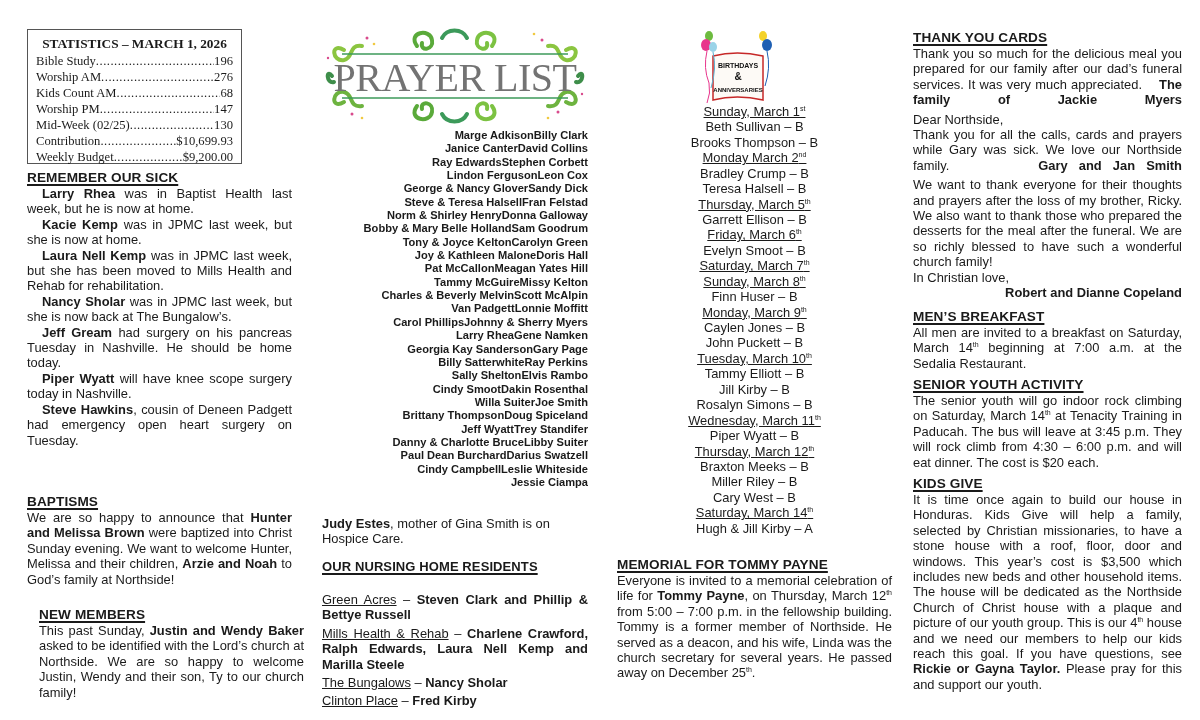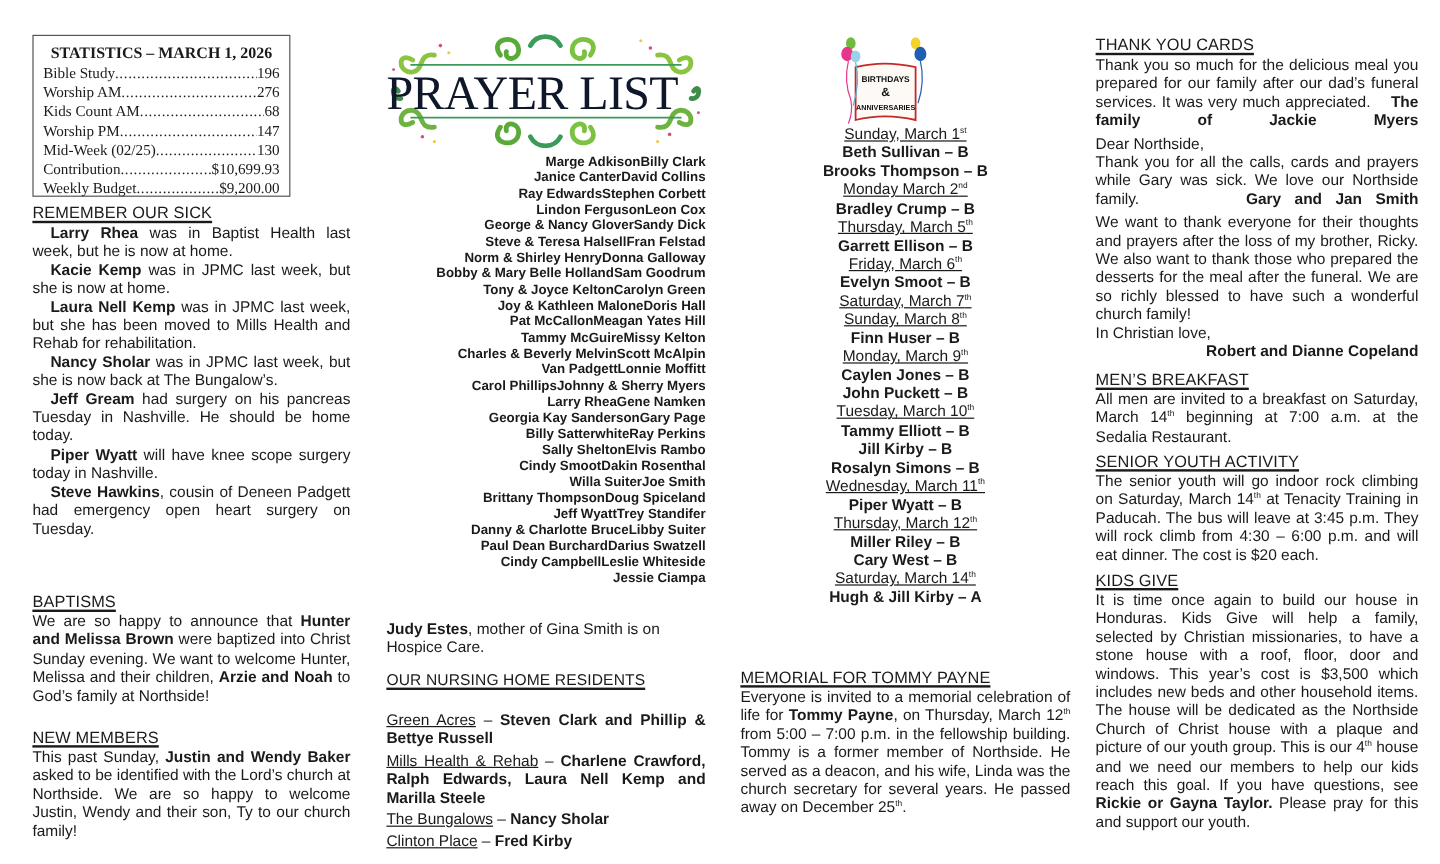--- a/index.html
+++ b/index.html
@@ -6,47 +6,47 @@
   html, body { width: 1200px; height: 720px; background: #ffffff; overflow: hidden; }
   body { font-family: "Liberation Sans", sans-serif; color: #1a1a1a; position: relative; }
   .col { position: absolute; top: 0; }
   .col1 { left: 27px; width: 265px; }
   .col2 { left: 322px; width: 266px; }
   .col3 { left: 617px; width: 275px; }
   .col4 { left: 913px; width: 269px; }
 
   .just { text-align: justify; }
   .p { font-size: 12.9px; line-height: 15.4px; }
-  .h { font-weight: normal; font-size: 13.6px; text-decoration: underline; text-decoration-thickness: 2px; text-underline-offset: 2px; line-height: 16px; letter-spacing: 0.1px; }
+  .h { font-weight: bold; font-size: 13.6px; text-decoration: underline; text-decoration-thickness: 2px; text-underline-offset: 2px; line-height: 16px; letter-spacing: 0.1px; }
   .indent { text-indent: 15px; }
   b { font-weight: bold; }
   sup { font-size: 7px; vertical-align: super; line-height: 0; }
 
   
   .stats { position: absolute; top: 29px; left: 0; width: 215px; height: 135px; border: 1.5px solid #555; padding: 6px 8px 0 8px; font-family: "Liberation Serif", serif; }
   .stats-title { text-align: center; font-weight: bold; font-size: 13.3px; line-height: 16px; margin-bottom: 1px; }
   .stat-row { display: flex; font-size: 12.6px; line-height: 16px; justify-content: flex-end; }
   .stat-row .lbl { white-space: nowrap; }
   .stat-row .dots { flex: 1; overflow: hidden; white-space: nowrap; letter-spacing: 0.5px; }
   .stat-row .dots::after { content: "...................................................................................................."; }
   .stat-row .val { white-space: nowrap; }
 
   
   .banner { position: absolute; top: 28px; left: 0; width: 266px; height: 96px; }
-  .banner-title { position: absolute; left: 0; top: 30px; width: 266px; text-align: left; font-family: "Liberation Serif", serif; font-size: 40px; letter-spacing: -0.5px; color: #0f172a; line-height: 40px; }
+  .banner-title { position: absolute; left: 0; top: 30px; width: 266px; text-align: center; font-family: "Liberation Serif", serif; font-size: 40px; letter-spacing: -0.5px; color: #737373; line-height: 40px; }
 
   .plist { position: absolute; top: 129px; left: 0; width: 266px; }
   .prow { display: flex; justify-content: flex-end; font-weight: bold; font-size: 11.1px; line-height: 13.35px; }
   .prow span { white-space: nowrap; }
 
   
   .bday-img { position: absolute; top: 28px; left: 80px; width: 78px; height: 80px; }
   .bday { position: absolute; top: 104px; left: 0; width: 275px; text-align: center; }
   .bday .d { font-size: 12.9px; line-height: 15.4px; text-decoration: underline; }
-  .bday .n { font-size: 12.9px; line-height: 15.45px; font-weight: bold; }
+  .bday .n { font-size: 12.9px; line-height: 15.45px; font-weight: normal; }
 
   .u { text-decoration: underline; }
 </style>
 </head>
 <body>
 
 <div class="col col1">
   <div class="stats">
     <div class="stats-title">STATISTICS – MARCH 1, 2026</div>
     <div id="stats-rows">
@@ -99,21 +99,21 @@
         <div class="p just indent"><b>Piper Wyatt</b><span> will have knee scope surgery today in Nashville.</span></div>
         <div class="p just indent"><b>Steve Hawkins</b><span>, cousin of Deneen Padgett had emergency open heart surgery on Tuesday.</span></div>
       </div>
   </div>
 
   <div style="position:absolute; top:494px; left:0; width:265px;">
     <div class="h">BAPTISMS</div>
     <div class="p just"><span>We are so happy to announce that </span><b>Hunter and Melissa Brown</b><span> were baptized into Christ Sunday evening. We want to welcome Hunter, Melissa and their children, </span><b>Arzie and Noah</b><span> to God’s family at Northside!</span></div>
   </div>
 
-  <div style="position:absolute; top:607px; left:0; width:265px;">
+  <div style="position:absolute; top:607px; left:12px; width:265px;">
     <div class="h">NEW MEMBERS</div>
     <div class="p just"><span>This past Sunday, </span><b>Justin and Wendy Baker</b><span> asked to be identified with the Lord’s church at Northside. We are so happy to welcome Justin, Wendy and their son, Ty to our church family!</span></div>
   </div>
 </div>
 
 <div class="col col2">
   <div class="banner">
     <svg width="266" height="96" viewBox="0 0 266 96" style="position:absolute;left:0;top:0;">
       <g fill="none" stroke-width="4" stroke-linecap="round">
         <path d="M95 18 C 85 4, 108 0, 110 12 C 112 22, 98 24, 100 15" stroke="#5aaa3a"></path>
@@ -289,37 +289,39 @@
       <text x="41" y="52" text-anchor="middle" font-family="Liberation Sans, sans-serif" font-weight="bold" font-size="10" fill="#111">&amp;</text>
       <text x="41" y="64" text-anchor="middle" font-family="Liberation Sans, sans-serif" font-weight="bold" font-size="6" fill="#111">ANNIVERSARIES</text>
     </svg>
   </div>
   <div class="bday" id="bday-list">
       <div class="d"><span>Sunday, March 1</span><sup>st</sup></div>
       <div class="n">Beth Sullivan – B</div>
       <div class="n">Brooks Thompson – B</div>
       <div class="d"><span>Monday March 2</span><sup>nd</sup></div>
       <div class="n">Bradley Crump – B</div>
+      <div class="n">Teresa Halsell – B</div>
       <div class="d"><span>Thursday, March 5</span><sup>th</sup></div>
       <div class="n">Garrett Ellison – B</div>
       <div class="d"><span>Friday, March 6</span><sup>th</sup></div>
       <div class="n">Evelyn Smoot – B</div>
       <div class="d"><span>Saturday, March 7</span><sup>th</sup></div>
       <div class="d"><span>Sunday, March 8</span><sup>th</sup></div>
       <div class="n">Finn Huser – B</div>
       <div class="d"><span>Monday, March 9</span><sup>th</sup></div>
       <div class="n">Caylen Jones – B</div>
       <div class="n">John Puckett – B</div>
       <div class="d"><span>Tuesday, March 10</span><sup>th</sup></div>
       <div class="n">Tammy Elliott – B</div>
       <div class="n">Jill Kirby – B</div>
       <div class="n">Rosalyn Simons – B</div>
       <div class="d"><span>Wednesday, March 11</span><sup>th</sup></div>
       <div class="n">Piper Wyatt – B</div>
       <div class="d"><span>Thursday, March 12</span><sup>th</sup></div>
+      <div class="n">Braxton Meeks – B</div>
       <div class="n">Miller Riley – B</div>
       <div class="n">Cary West – B</div>
       <div class="d"><span>Saturday, March 14</span><sup>th</sup></div>
       <div class="n">Hugh &amp; Jill Kirby – A</div>
     </div>
 
   <div style="position:absolute; top:557px; left:0; width:275px;">
     <div class="h">MEMORIAL FOR TOMMY PAYNE</div>
     <div class="p just"><span>Everyone is invited to a memorial celebration of life for </span><b>Tommy Payne</b><span>, on Thursday, March 12</span><sup>th</sup><span> from 5:00 – 7:00 p.m. in the fellowship building. Tommy is a former member of Northside. He served as a deacon, and his wife, Linda was the church secretary for several years. He passed away on December 25</span><sup>th</sup><span>.</span></div>
   </div>

